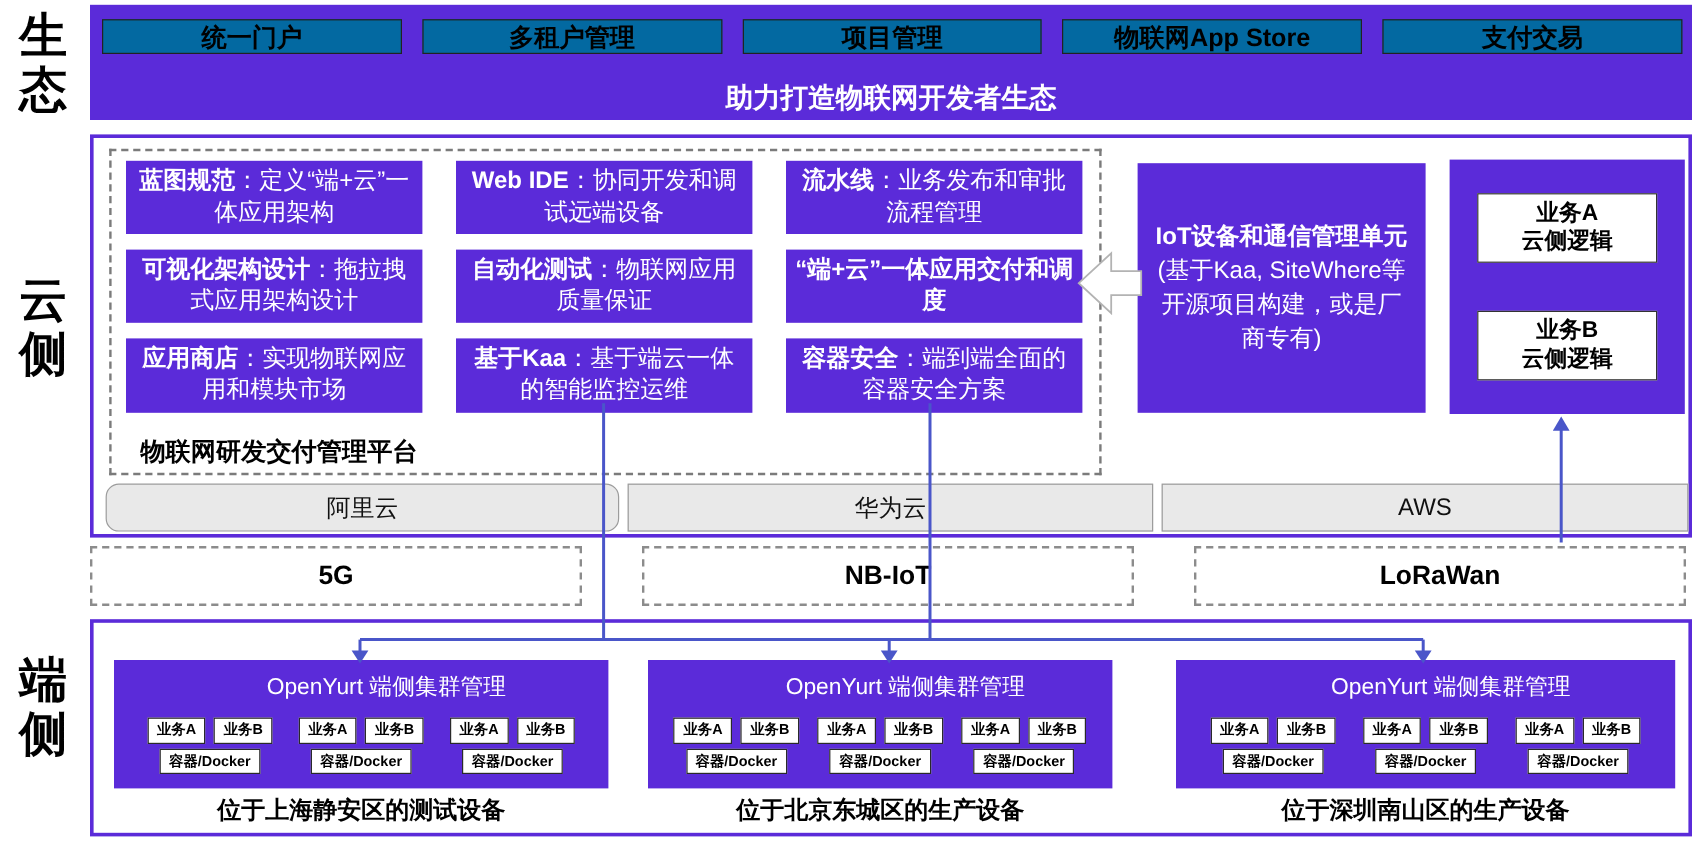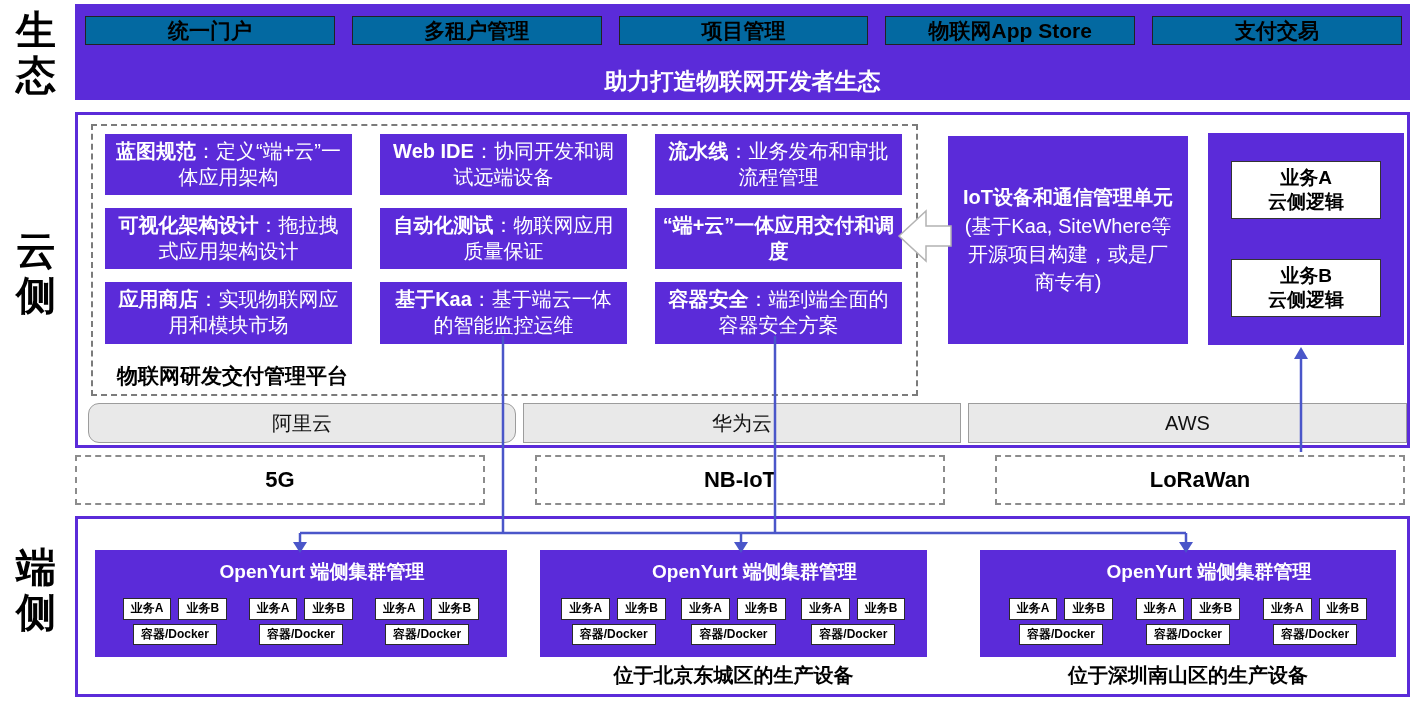--- a/index.html
+++ b/index.html
@@ -61,21 +61,21 @@
   .n2 { left:535px; width:410px; }
   .n3 { left:995px; width:410px; }
 
   
   .edge-section { position:absolute; left:75px; top:516px; width:1335px; height:181px;
                   border:3px solid var(--purple); background:#fff; }
   .cluster { position:absolute; top:31px; height:107px; background:var(--purple); color:#fff; }
   .c1 { left:17px; width:412px; }
   .c2 { left:462px; width:387px; }
   .c3 { left:902px; width:416px; }
-  .cluster-title { text-align:center; margin-top:9px; font-size:19px; font-weight:bold;margin-left:42px; }
+  .cluster-title { text-align:center; margin-top:9px; font-size:19px; font-weight:normal;margin-left:42px; }
   .groups { display:flex; justify-content:space-evenly; margin-top:13px; padding:0 6px; }
   .group { display:flex; flex-direction:column; align-items:center; gap:4px; }
   .pair { display:flex; gap:7px; }
   .chip { background:#fff; color:#000; border:1px solid #2a2a2a; font-size:12px; font-weight:bold;
           padding:2px 7px; white-space:nowrap; line-height:1.3; }
   .cluster-caption { position:absolute; top:143px; text-align:center; font-size:20px; font-weight:bold; color:#000; }
   .cc1 { left:17px; width:412px; }
   .cc2 { left:462px; width:387px; }
   .cc3 { left:902px; width:416px; }
 
@@ -240,20 +240,21 @@
         <div class="group">
           <div class="pair">
             <span class="chip">业务A</span>
             <span class="chip">业务B</span>
           </div>
           <span class="chip">容器/Docker</span>
         </div>
       </div>
     </div>
 
+    <div class="cluster-caption cc1">位于上海静安区的测试设备</div>
     <div class="cluster-caption cc2">位于北京东城区的生产设备</div>
     <div class="cluster-caption cc3">位于深圳南山区的生产设备</div>
   </div>
 
   <svg class="overlay" width="1413" height="702" viewBox="0 0 1413 702">
     <line class="ln" x1="503" y1="336" x2="503" y2="533"></line>
     <line class="ln" x1="775" y1="336" x2="775" y2="533"></line>
     <line class="ln" x1="300" y1="533" x2="1186" y2="533"></line>
     <line class="ln" x1="300" y1="533" x2="300" y2="543"></line>
     <line class="ln" x1="741" y1="533" x2="741" y2="543"></line>

